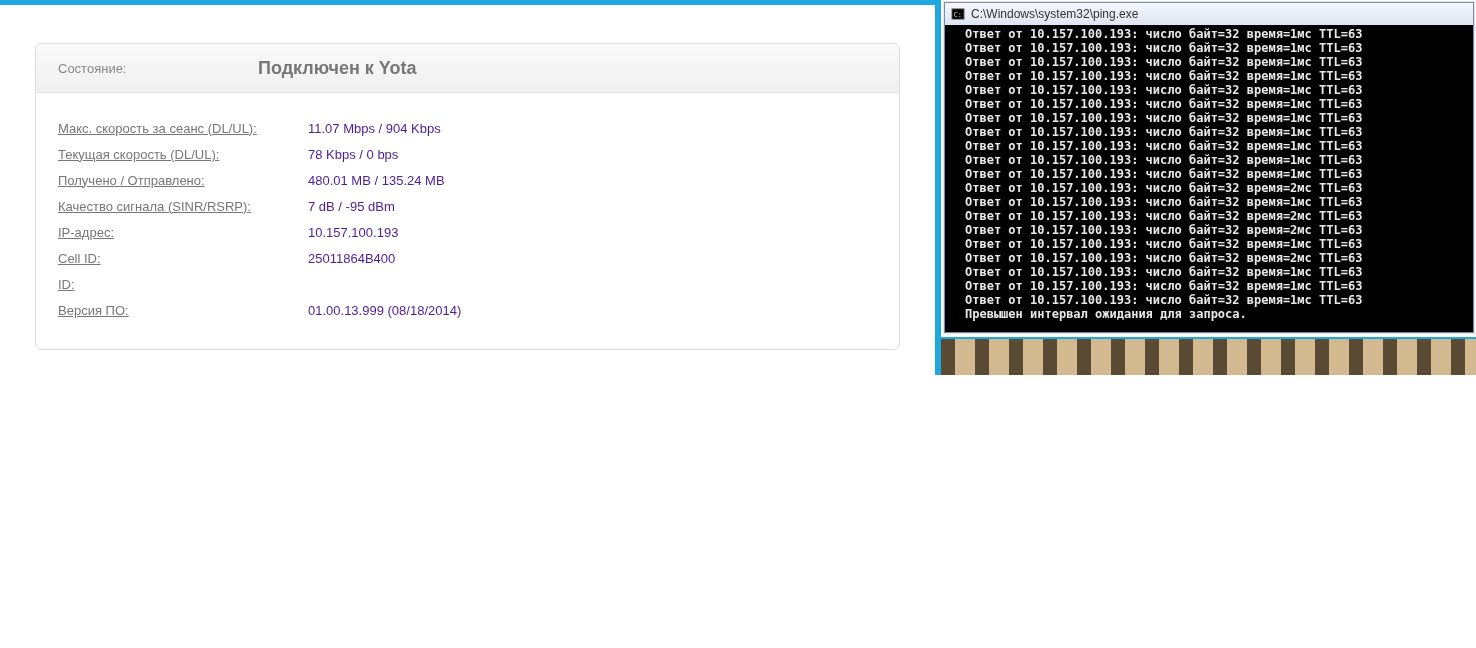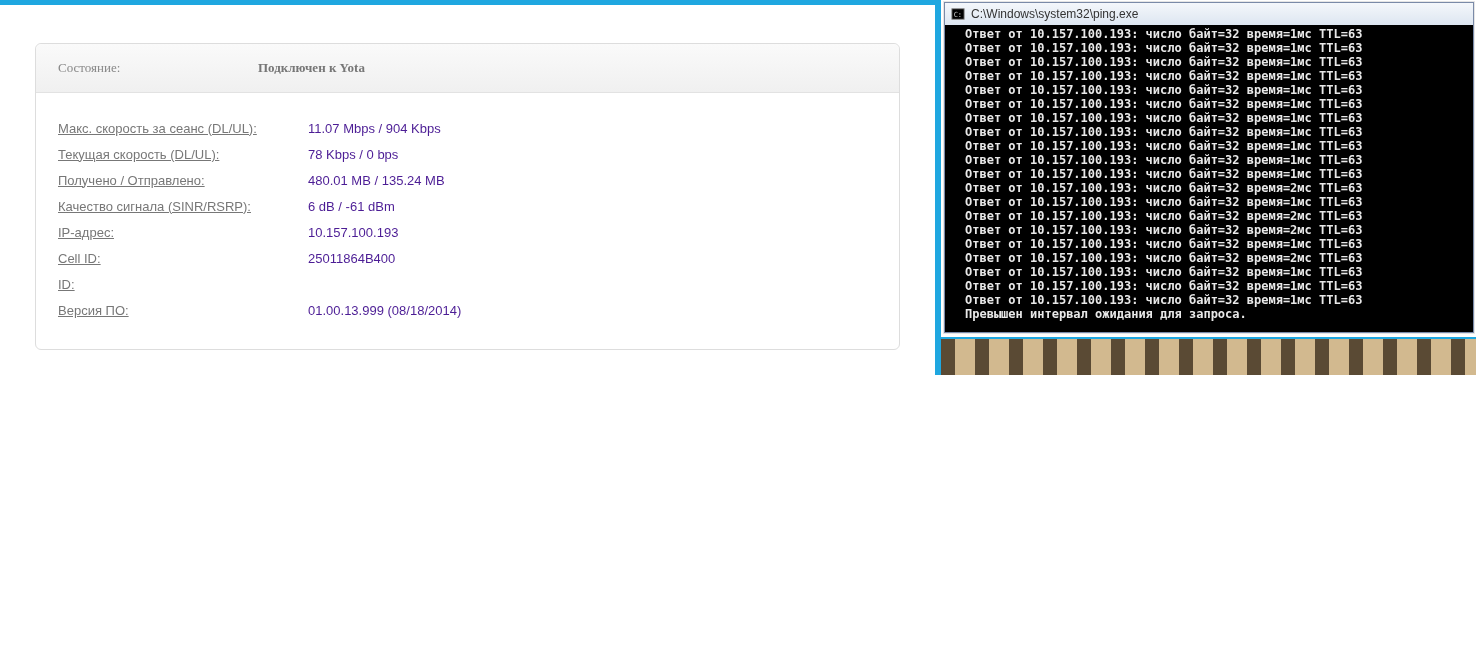--- a/index.html
+++ b/index.html
@@ -31,24 +31,23 @@
   }
   .panel-header {
     display:flex;
     height:49px;
     align-items:center;
     padding:0 22px;
     background:linear-gradient(#fafafa,#f0f0f0);
     border-bottom:1px solid #e2e2e2;
     border-radius:6px 6px 0 0;
     color:#888;
-    font-family:Liberation Serif, serif;
   }
   .panel-header .state-label { flex:0 0 200px; font-size:13px; }
-  .panel-header .state-value { flex:1; text-align:left; font-size:13px; font-weight:bold; color:#777; padding-left:0px;}
+  .panel-header .state-value { flex:1; text-align:left; font-size:18px; font-weight:bold; color:#777; padding-left:0px;}
   .panel-body { padding:22px 22px 26px 22px; }
   .row { display:flex; height:26px; align-items:center; }
   .row .label { flex:0 0 250px; color:#777;text-decoration:underline; }
   .row .value { flex:1; color:#4c1d95; }
   
   .right-region {
     position:absolute;
     left:935px; top:0;
     width:541px; height:375px;
     border-left:6px solid #1fa7e0;
@@ -117,21 +116,21 @@
         <div class="row">
           <span class="label">Текущая скорость (DL/UL):</span>
           <span class="value">78 Kbps / 0 bps</span>
         </div>
         <div class="row">
           <span class="label">Получено / Отправлено:</span>
           <span class="value">480.01 MB / 135.24 MB</span>
         </div>
         <div class="row">
           <span class="label">Качество сигнала (SINR/RSRP):</span>
-          <span class="value">6 dB / -61 dBm</span>
+          <span class="value">7 dB / -95 dBm</span>
         </div>
         <div class="row">
           <span class="label">IP-адрес:</span>
           <span class="value">10.157.100.193</span>
         </div>
         <div class="row">
           <span class="label">Cell ID:</span>
           <span class="value">25011864B400</span>
         </div>
         <div class="row">

